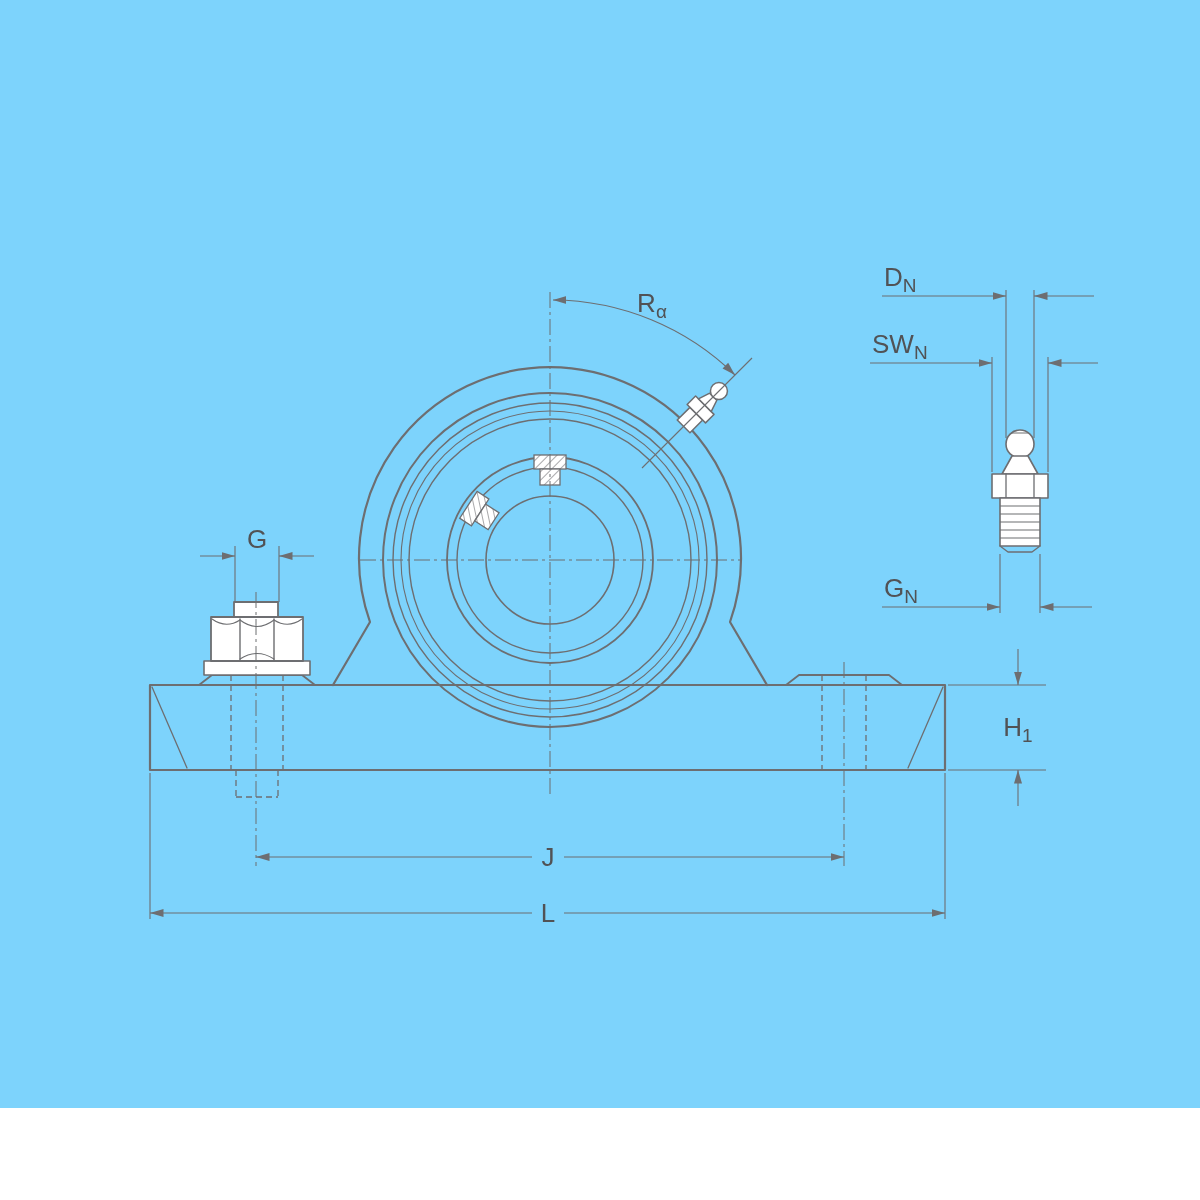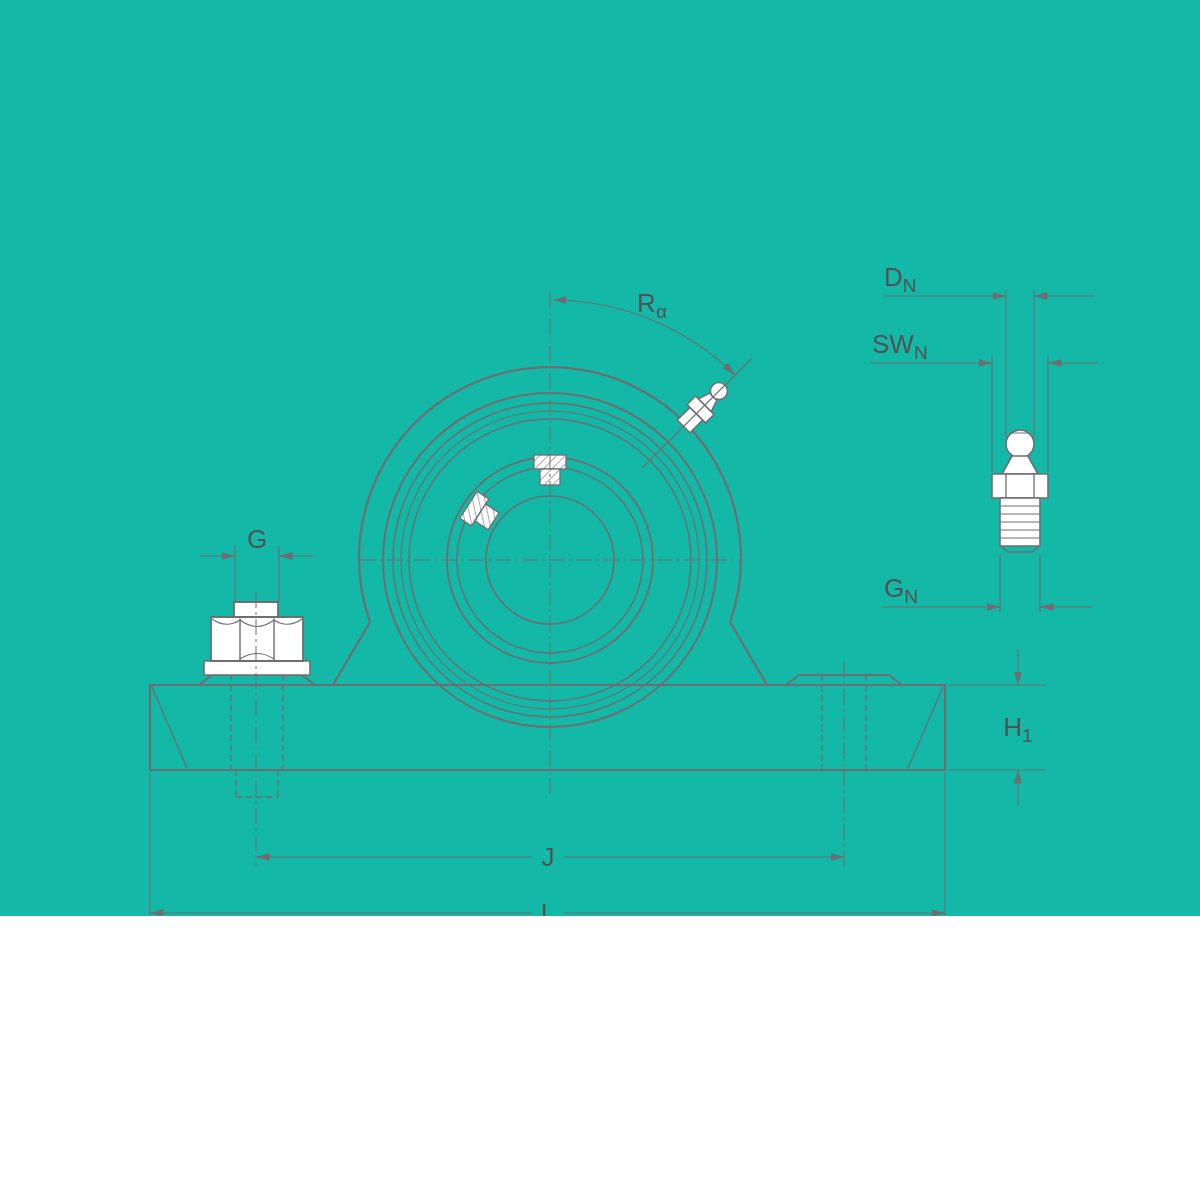--- a/index.html
+++ b/index.html
@@ -1,16 +1,16 @@
 <!DOCTYPE html>
 <html><head>
 <meta charset="utf-8">
 <style>
   html,body{margin:0;padding:0;background:#ffffff;}
-  .canvas{position:relative;width:1200px;height:916px;background:#14b8a6;overflow:hidden;}
+  .canvas{position:relative;width:1200px;height:1108px;background:#7dd3fc;overflow:hidden;}
   svg{position:absolute;left:0;top:0;}
   svg text{font-family:"Liberation Sans", sans-serif;font-size:26px;fill:#515255;}
   svg .sub{font-size:19px;}
   .ol{stroke:#6d6e71;fill:none;stroke-linejoin:round;stroke-linecap:round;}
   .wf{fill:#ffffff;}
   .cl{stroke:#6d6e71;stroke-width:1;stroke-dasharray:16 4 3 4;fill:none;}
   .hid{stroke:#6d6e71;stroke-width:1.3;stroke-dasharray:6 4;fill:none;}
   .thin{stroke:#6d6e71;stroke-width:1.1;fill:none;}
 </style>
 </head>

